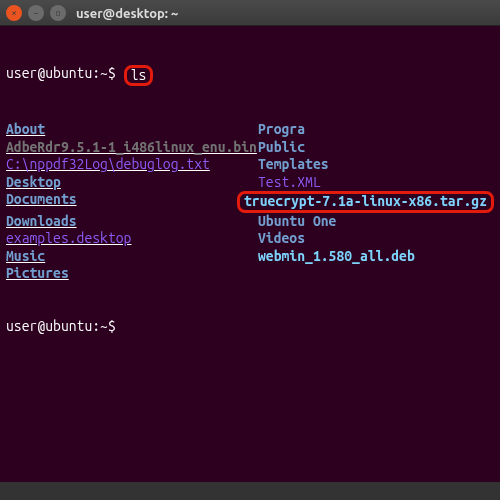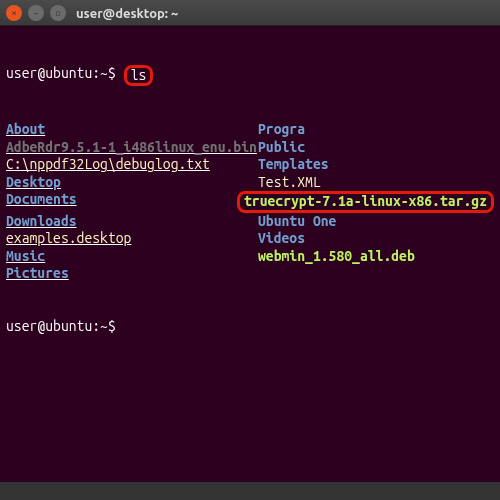--- a/index.html
+++ b/index.html
@@ -50,22 +50,22 @@
       flex: 1;
       background: #2c001e;
       padding: 4px 6px;
       line-height: 1.25;
       white-space: pre;
     }
     .prompt { color: #fff; }
     .cmd { color: #fff; }
     .green { color: #737373; font-weight: bold; }
     .blue { color: #729fcf; font-weight: bold; }
-    .red { color: #bef264; font-weight: bold; }
-    .white { color: #fef9c3; }
+    .red { color: #7dd3fc; font-weight: bold; }
+    .white { color: #8b5cf6; }
     .row { display: flex; }
     .col1 { width: 252px; text-decoration: underline; }
     .col2 { }
     .hl {
       border: 3px solid #e31b0c;
       border-radius: 8px;
       padding: 0 4px;
       display: inline-block;
       line-height: 1.1;
     }

